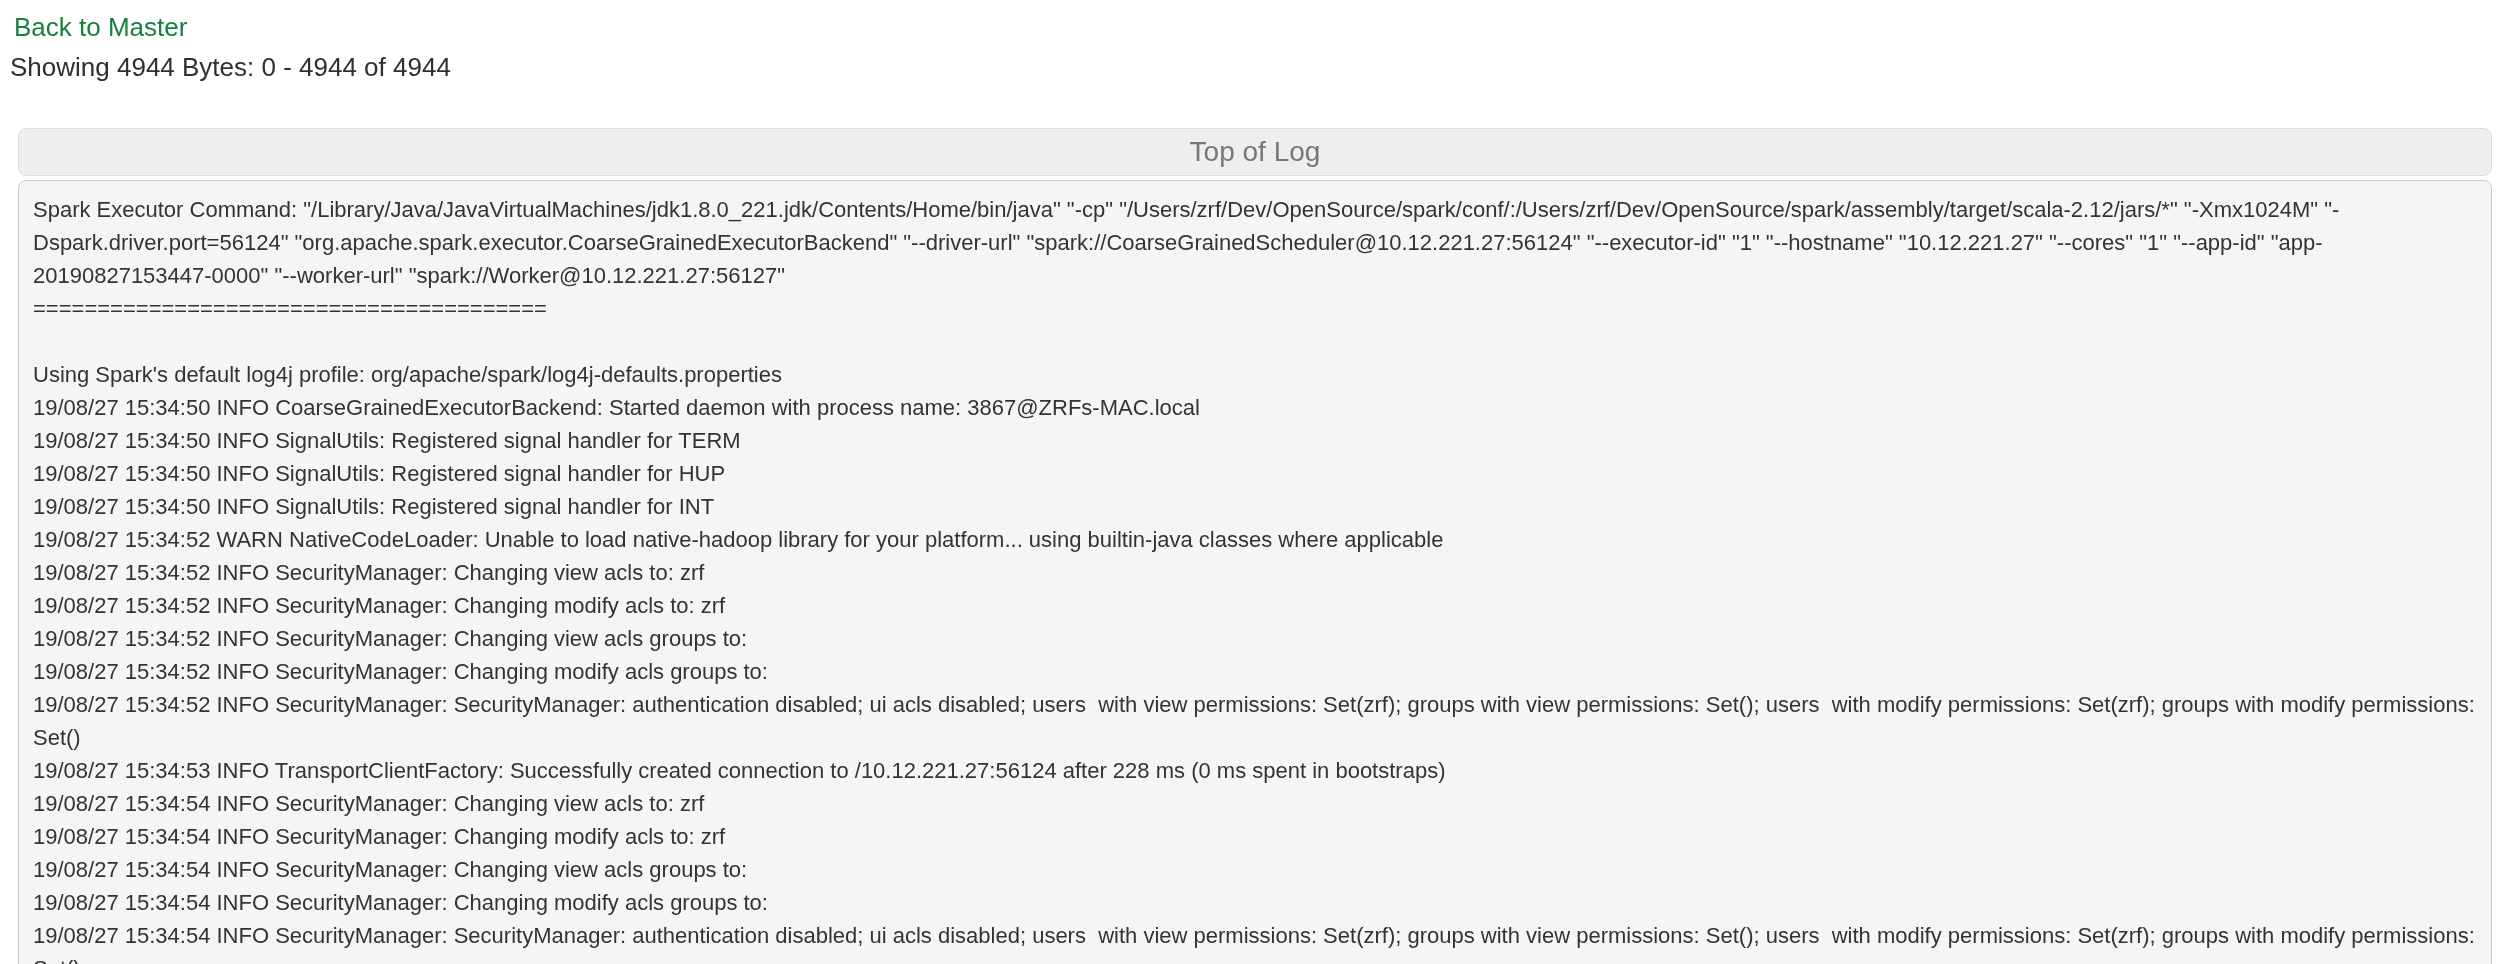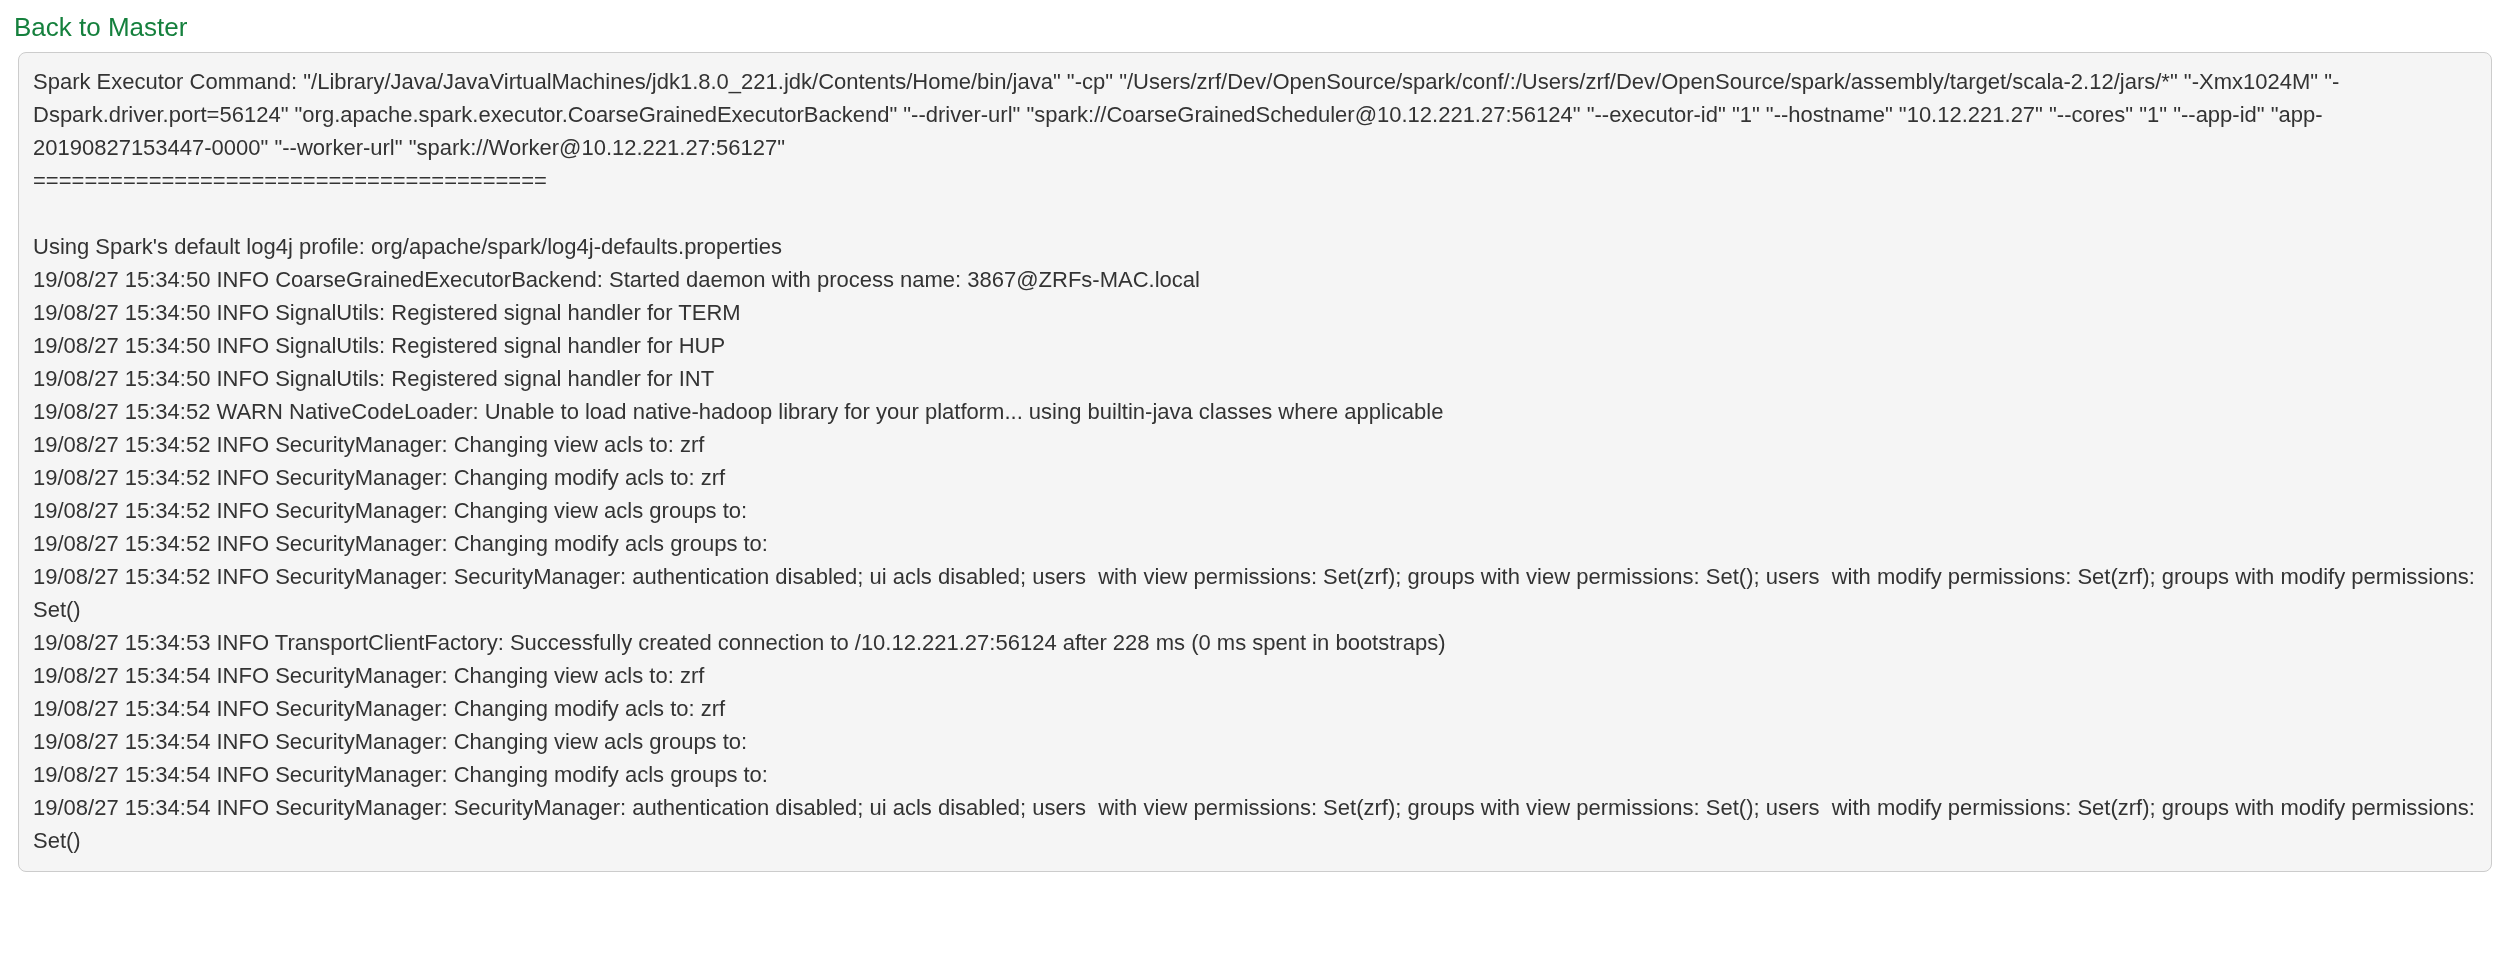--- a/index.html
+++ b/index.html
@@ -63,22 +63,24 @@
 </style>
 </head>
 <body>
 
 <div class="page">
 
   <div class="back-link-wrap">
     <a class="back-link" href="#">Back to Master</a>
   </div>
 
+  <div class="byte-info">Showing 4944 Bytes: 0 - 4944 of 4944</div>
 
   <div class="log-container">
+    <div class="log-header">Top of Log</div>
     <pre class="log-content">Spark Executor Command: "/Library/Java/JavaVirtualMachines/jdk1.8.0_221.jdk/Contents/Home/bin/java" "-cp" "/Users/zrf/Dev/OpenSource/spark/conf/:/Users/zrf/Dev/OpenSource/spark/assembly/target/scala-2.12/jars/*" "-Xmx1024M" "-Dspark.driver.port=56124" "org.apache.spark.executor.CoarseGrainedExecutorBackend" "--driver-url" "spark://CoarseGrainedScheduler@10.12.221.27:56124" "--executor-id" "1" "--hostname" "10.12.221.27" "--cores" "1" "--app-id" "app-20190827153447-0000" "--worker-url" "spark://Worker@10.12.221.27:56127"
 ========================================
 
 Using Spark's default log4j profile: org/apache/spark/log4j-defaults.properties
 19/08/27 15:34:50 INFO CoarseGrainedExecutorBackend: Started daemon with process name: 3867@ZRFs-MAC.local
 19/08/27 15:34:50 INFO SignalUtils: Registered signal handler for TERM
 19/08/27 15:34:50 INFO SignalUtils: Registered signal handler for HUP
 19/08/27 15:34:50 INFO SignalUtils: Registered signal handler for INT
 19/08/27 15:34:52 WARN NativeCodeLoader: Unable to load native-hadoop library for your platform... using builtin-java classes where applicable
 19/08/27 15:34:52 INFO SecurityManager: Changing view acls to: zrf

